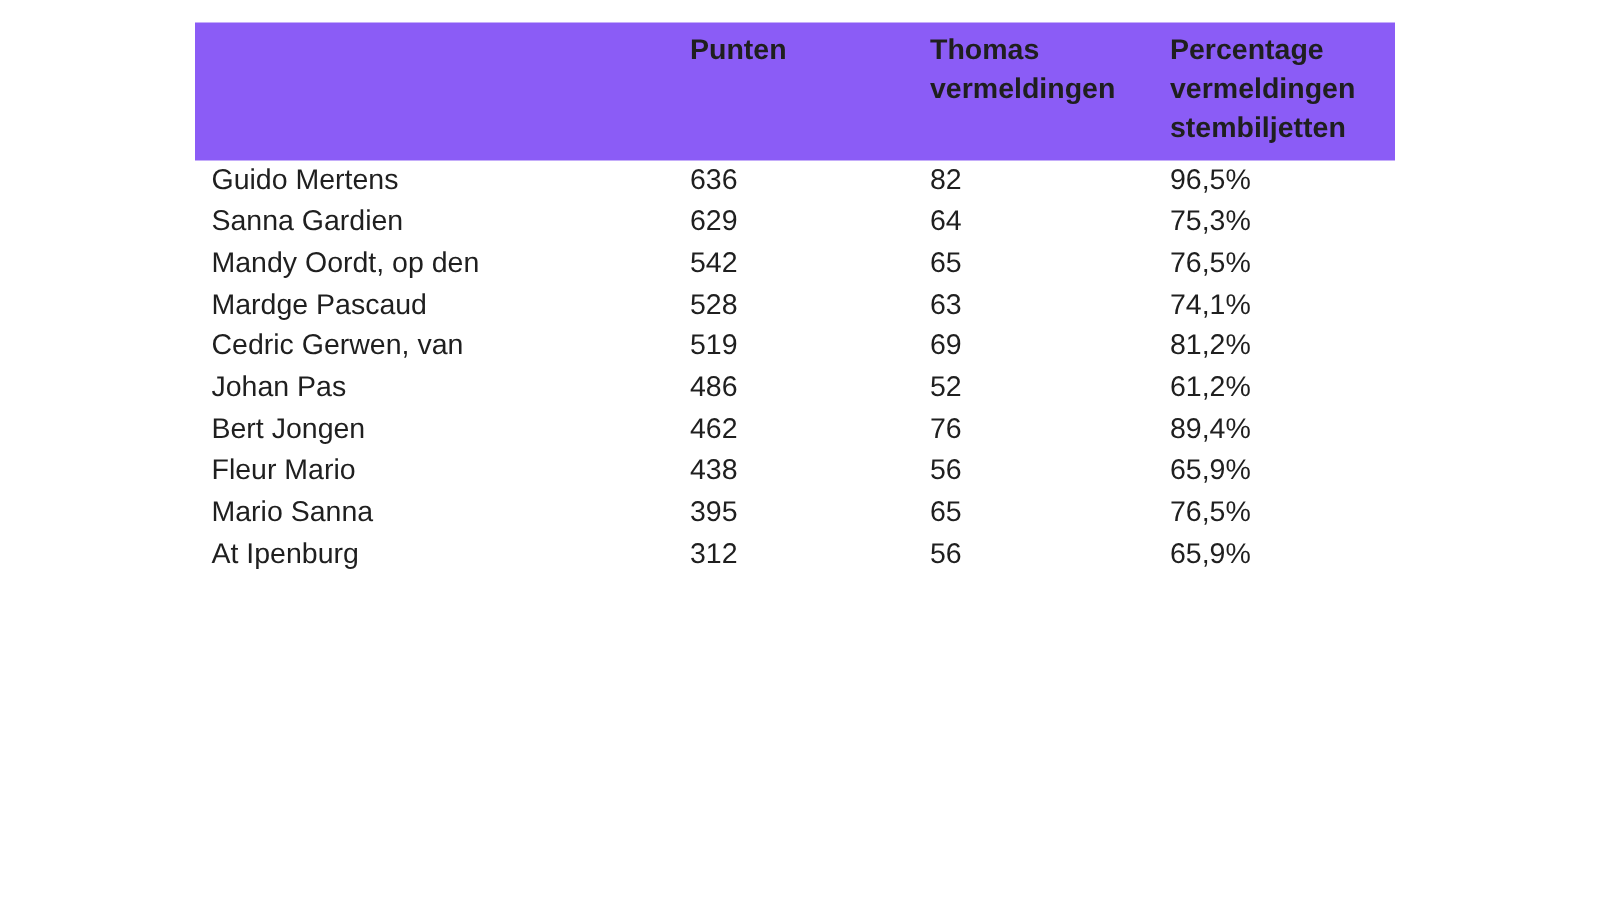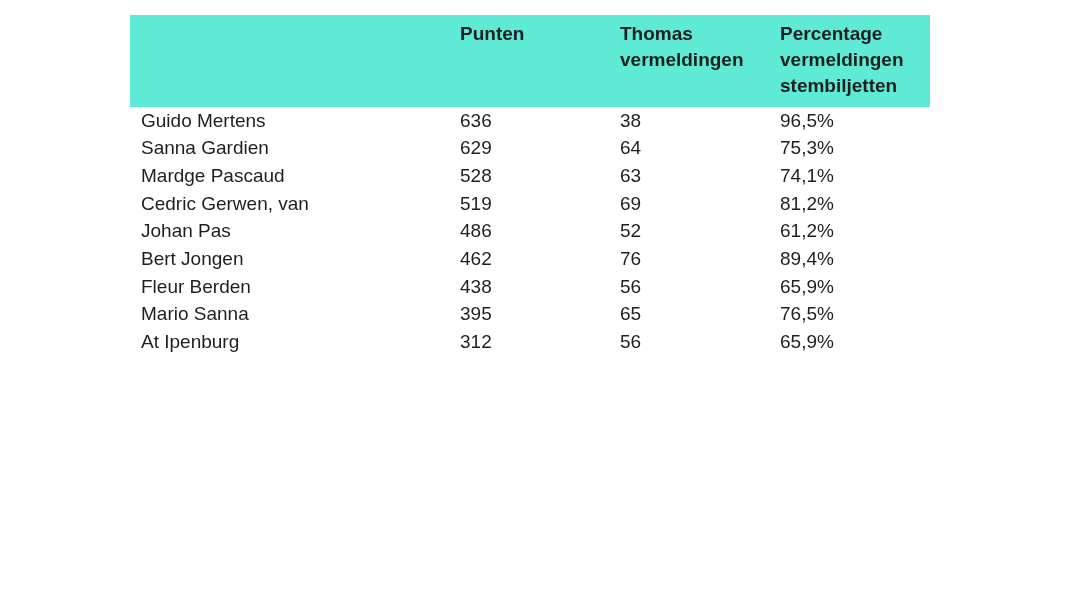--- a/index.html
+++ b/index.html
@@ -21,21 +21,21 @@
     border-collapse: collapse;
     table-layout: fixed;
     color: #1f1f1f;
     font-size: 19px;
   }
   col.c-name  { width: 330px; }
   col.c-punt  { width: 160px; }
   col.c-aant  { width: 160px; }
   col.c-perc  { width: 150px; }
   thead th {
-    background: #5eead4;
+    background: #8b5cf6;
     text-align: left;
     vertical-align: top;
     font-weight: 700;
     line-height: 26px;
     padding: 6px 10px 8px 0;
   }
   thead th.name-col { padding-left: 11px; }
   tbody td {
     height: 27.65px;
     padding: 0 10px 0 0;
@@ -61,28 +61,34 @@
         <th class="name-col"></th>
         <th>Punten</th>
         <th>Thomas vermeldingen</th>
         <th>Percentage vermeldingen stembiljetten</th>
       </tr>
     </thead>
     <tbody id="results-body">
         <tr>
           <td class="name-col">Guido Mertens</td>
           <td>636</td>
-          <td>38</td>
+          <td>82</td>
           <td>96,5%</td>
         </tr>
         <tr>
           <td class="name-col">Sanna Gardien</td>
           <td>629</td>
           <td>64</td>
           <td>75,3%</td>
+        </tr>
+        <tr>
+          <td class="name-col">Mandy Oordt, op den</td>
+          <td>542</td>
+          <td>65</td>
+          <td>76,5%</td>
         </tr>
         <tr>
           <td class="name-col">Mardge Pascaud</td>
           <td>528</td>
           <td>63</td>
           <td>74,1%</td>
         </tr>
         <tr>
           <td class="name-col">Cedric Gerwen, van</td>
           <td>519</td>
@@ -95,21 +101,21 @@
           <td>52</td>
           <td>61,2%</td>
         </tr>
         <tr>
           <td class="name-col">Bert Jongen</td>
           <td>462</td>
           <td>76</td>
           <td>89,4%</td>
         </tr>
         <tr>
-          <td class="name-col">Fleur Berden</td>
+          <td class="name-col">Fleur Mario</td>
           <td>438</td>
           <td>56</td>
           <td>65,9%</td>
         </tr>
         <tr>
           <td class="name-col">Mario Sanna</td>
           <td>395</td>
           <td>65</td>
           <td>76,5%</td>
         </tr>

